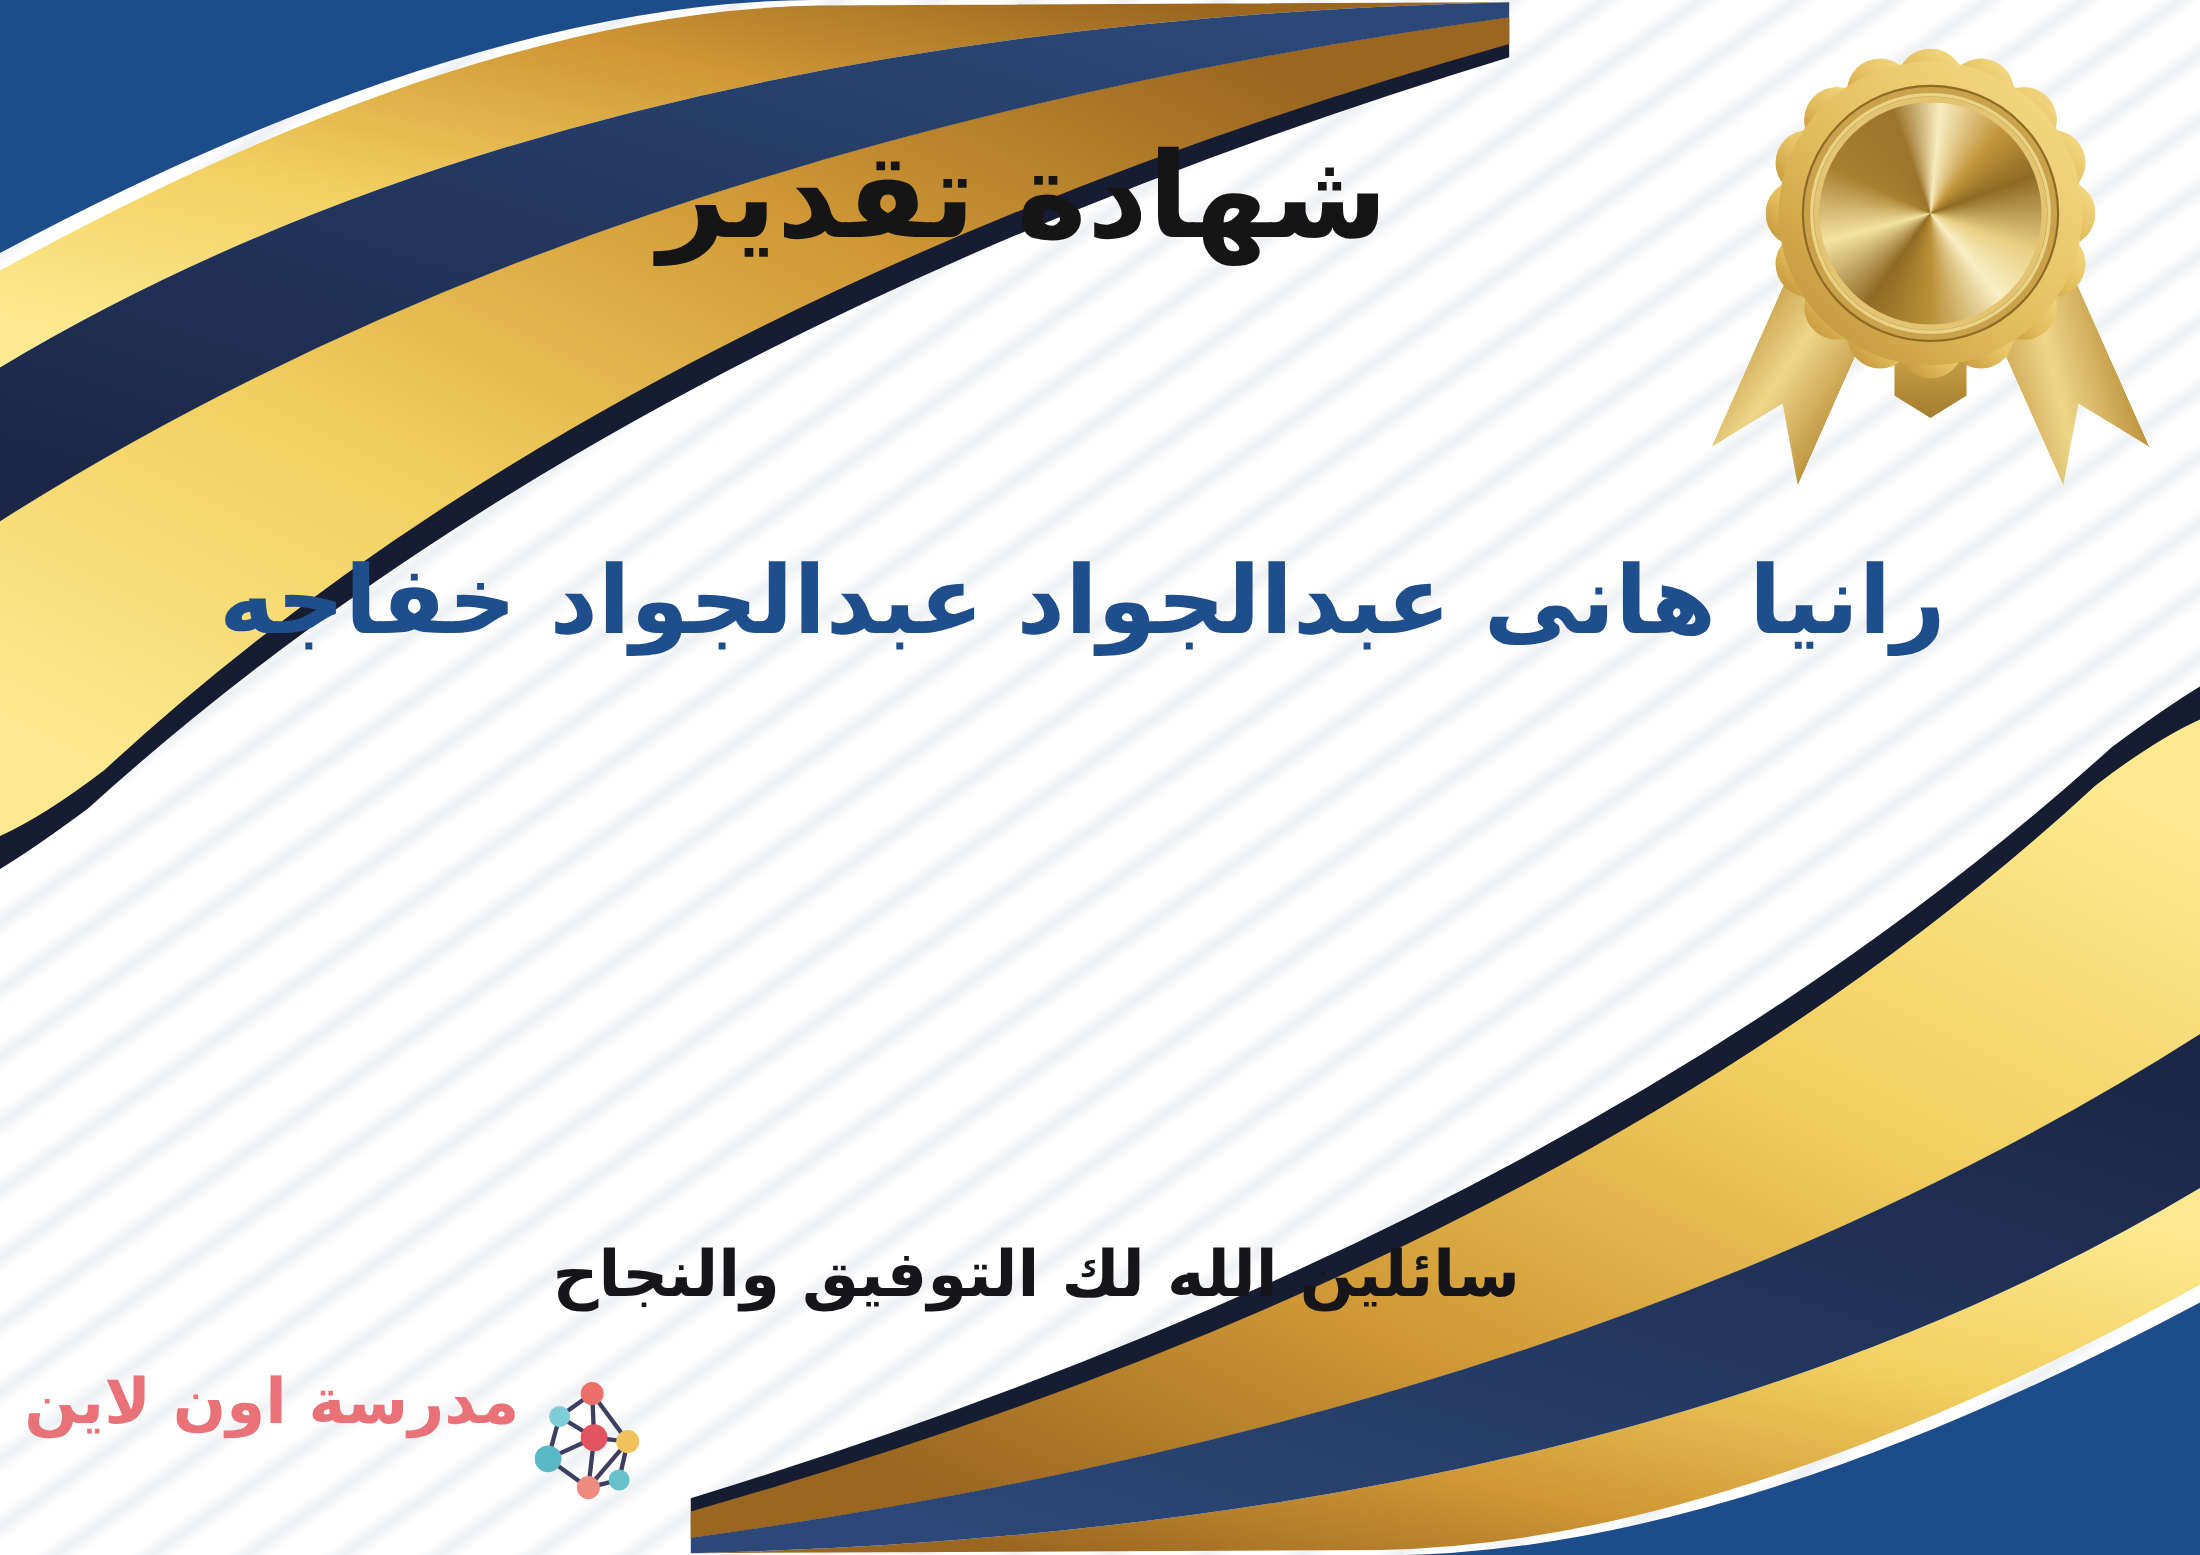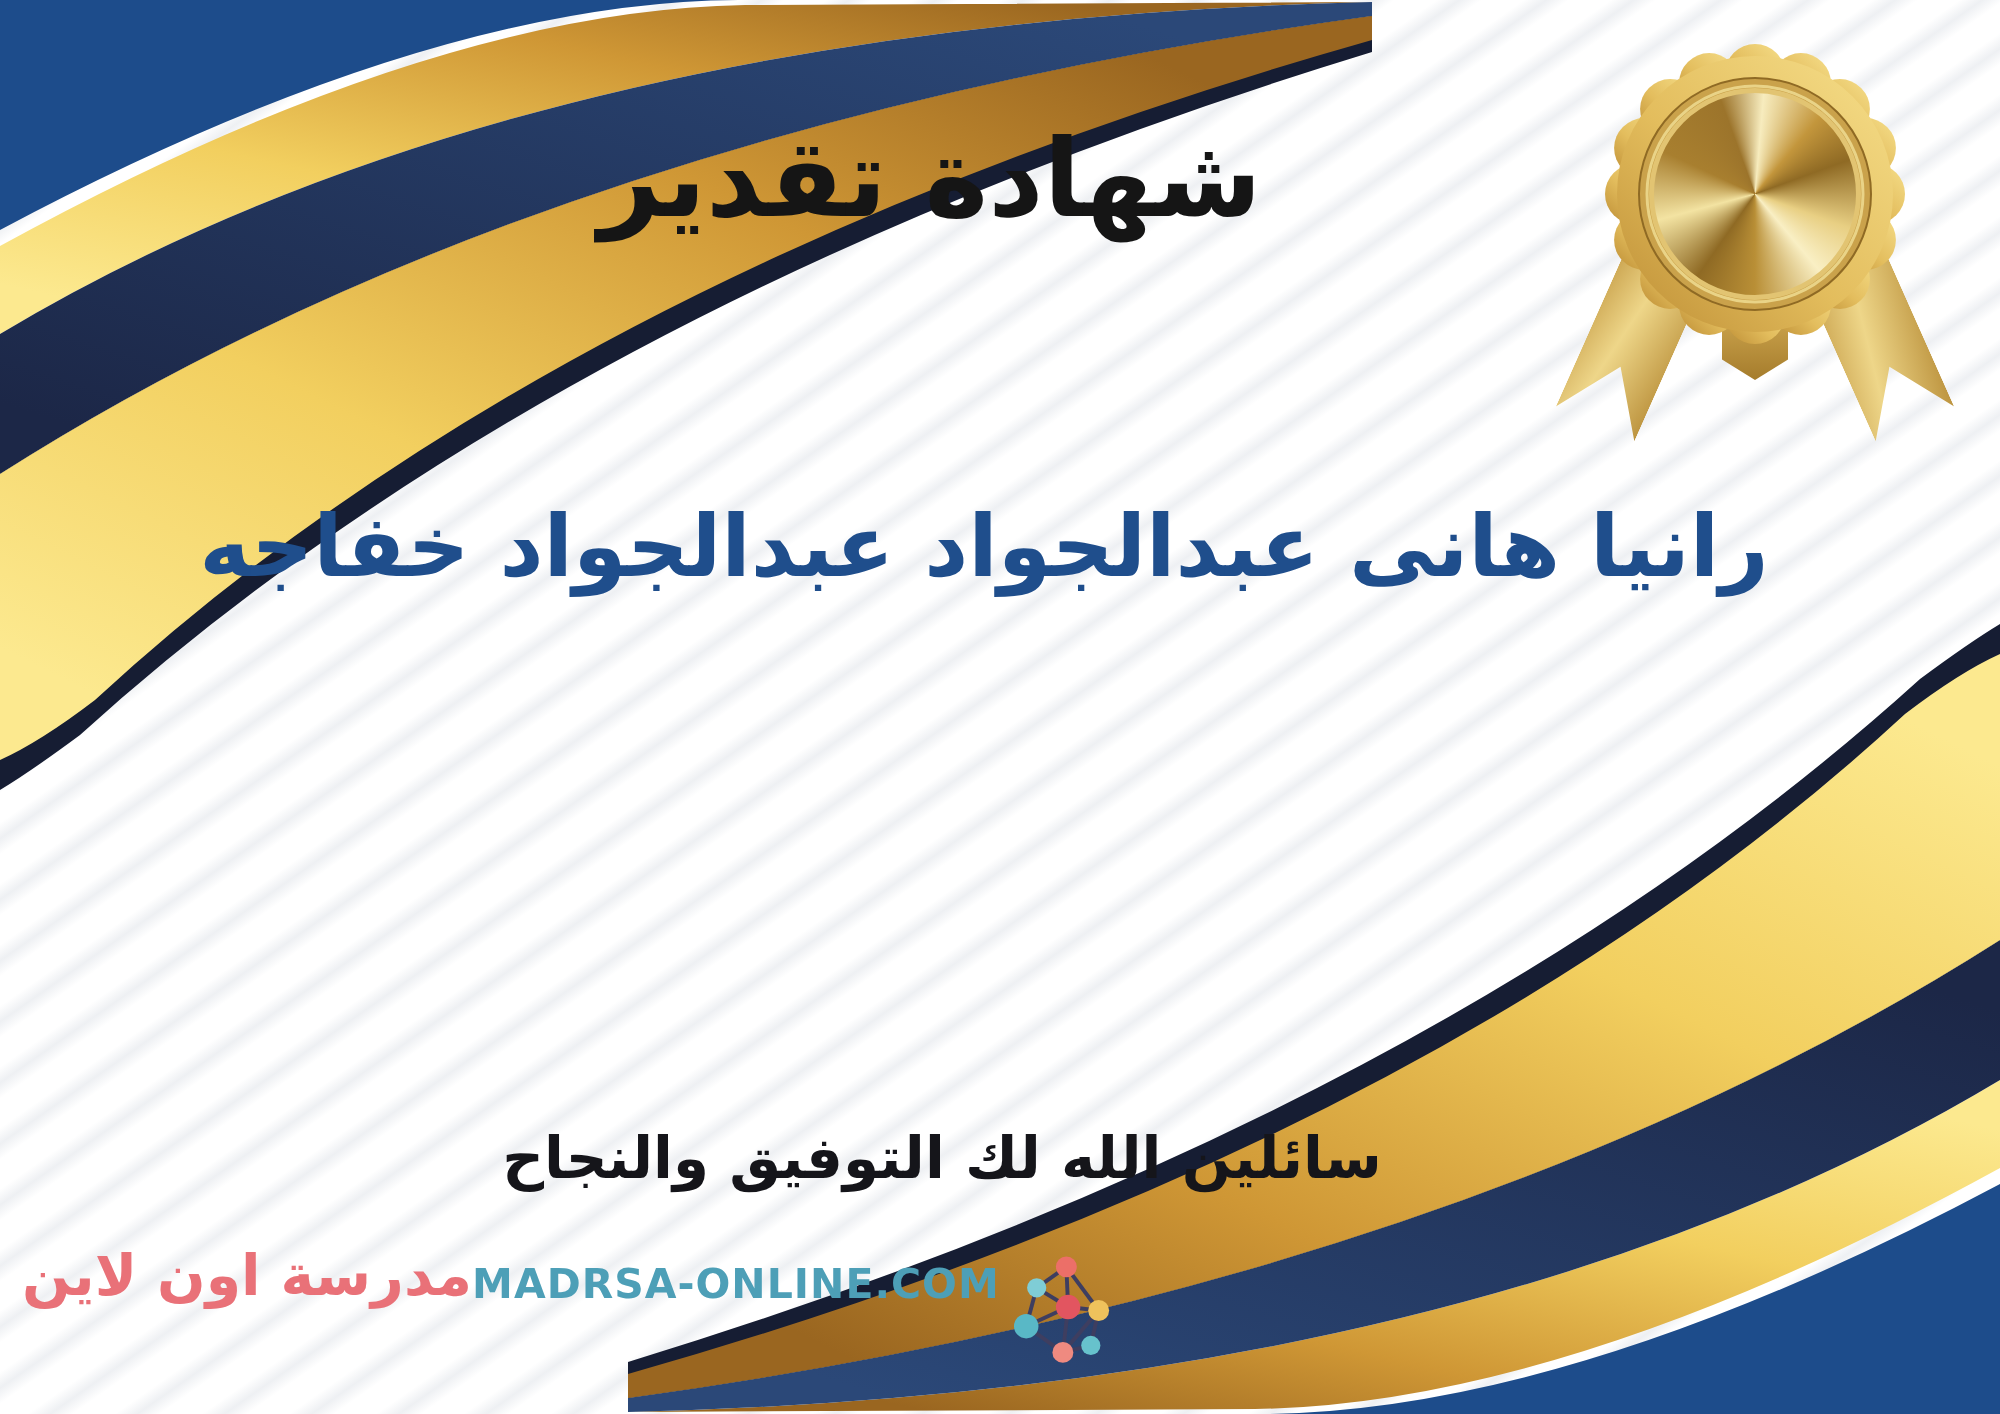--- a/index.html
+++ b/index.html
@@ -36,21 +36,21 @@
   .rosette{position:absolute;left:0;top:0;width:300px;height:300px;z-index:2;}
   .disc{position:absolute;left:44px;top:44px;width:202px;height:202px;border-radius:50%;
         z-index:3;border:5px solid #e2c472;
         background:conic-gradient(from -20deg at 50% 50%,
           #9c742b 0deg,#f7ecbe 25deg,#c3963c 60deg,#8f6a24 90deg,
           #e8cf83 130deg,#f9efc4 160deg,#b98f36 200deg,#8f6a24 235deg,
           #f3e3a2 275deg,#a87f2f 315deg,#9c742b 360deg);}
 
   
   .logo{position:absolute;left:22px;top:1244px;display:flex;align-items:flex-start;gap:14px;}
-  .logo-textcol{display:flex;flex-direction:row;align-items:flex-end;}
+  .logo-textcol{display:flex;flex-direction:column;align-items:flex-end;}
   .logo-ar{font-size:57px;font-weight:700;color:#e97178;line-height:1.12;}
   .logo-en{font-size:41px;font-weight:700;color:#4d9fb7;letter-spacing:1px;margin-top:4px;}
 </style>
 </head>
 <body>
 
 <div class="canvas">
 
   <svg class="corners" viewBox="0 0 2000 1414">
     <defs>
@@ -116,21 +116,20 @@
   <div class="title" dir="rtl">شهادة تقدير</div>
 
   <div class="name" dir="rtl">رانيا هانى عبدالجواد عبدالجواد خفاجه</div>
 
 
   <div class="closing" dir="rtl">سائلين الله لك التوفيق والنجاح</div>
 
   <div class="logo">
     <div class="logo-textcol">
       <div class="logo-ar" dir="rtl">مدرسة اون لاين</div>
-      <div class="logo-en">MADRSA-ONLINE.COM</div>
     </div>
     <svg width="96" height="140" viewBox="0 0 110 140">
       <g stroke="#3e3e60" stroke-width="4.5" fill="none">
         <path d="M60,16 L26,40"></path>
           <path d="M60,16 L62,62"></path>
           <path d="M60,16 L97,66"></path>
         <path d="M26,40 L62,62"></path>
           <path d="M26,40 L14,84"></path>
         <path d="M62,62 L97,66"></path>
           <path d="M62,62 L14,84"></path>

